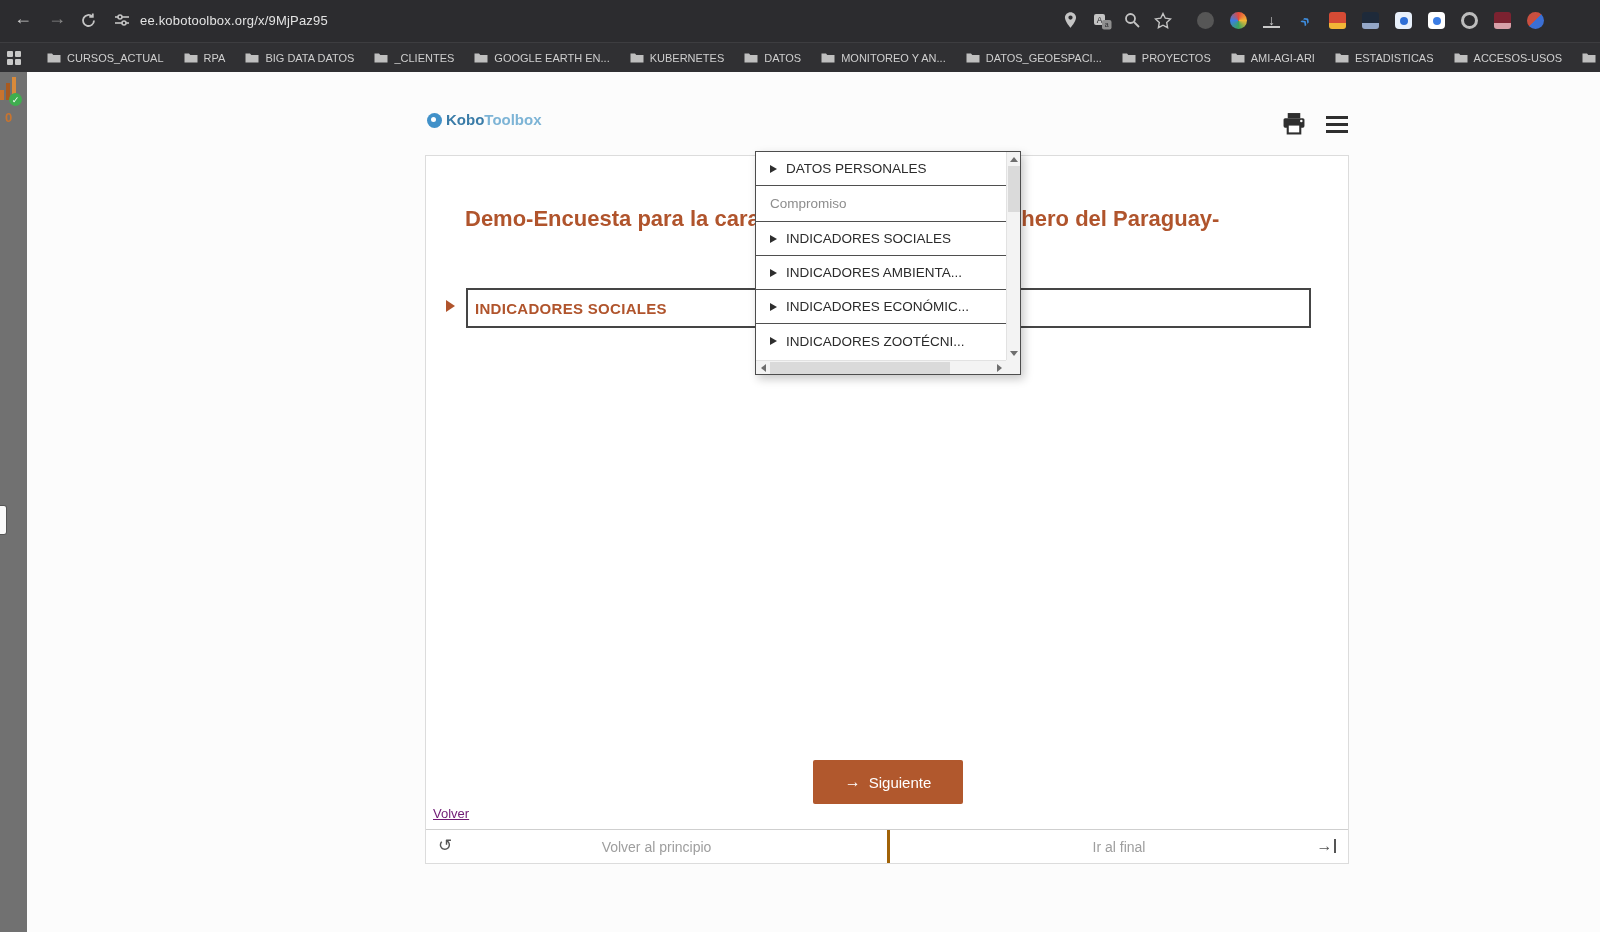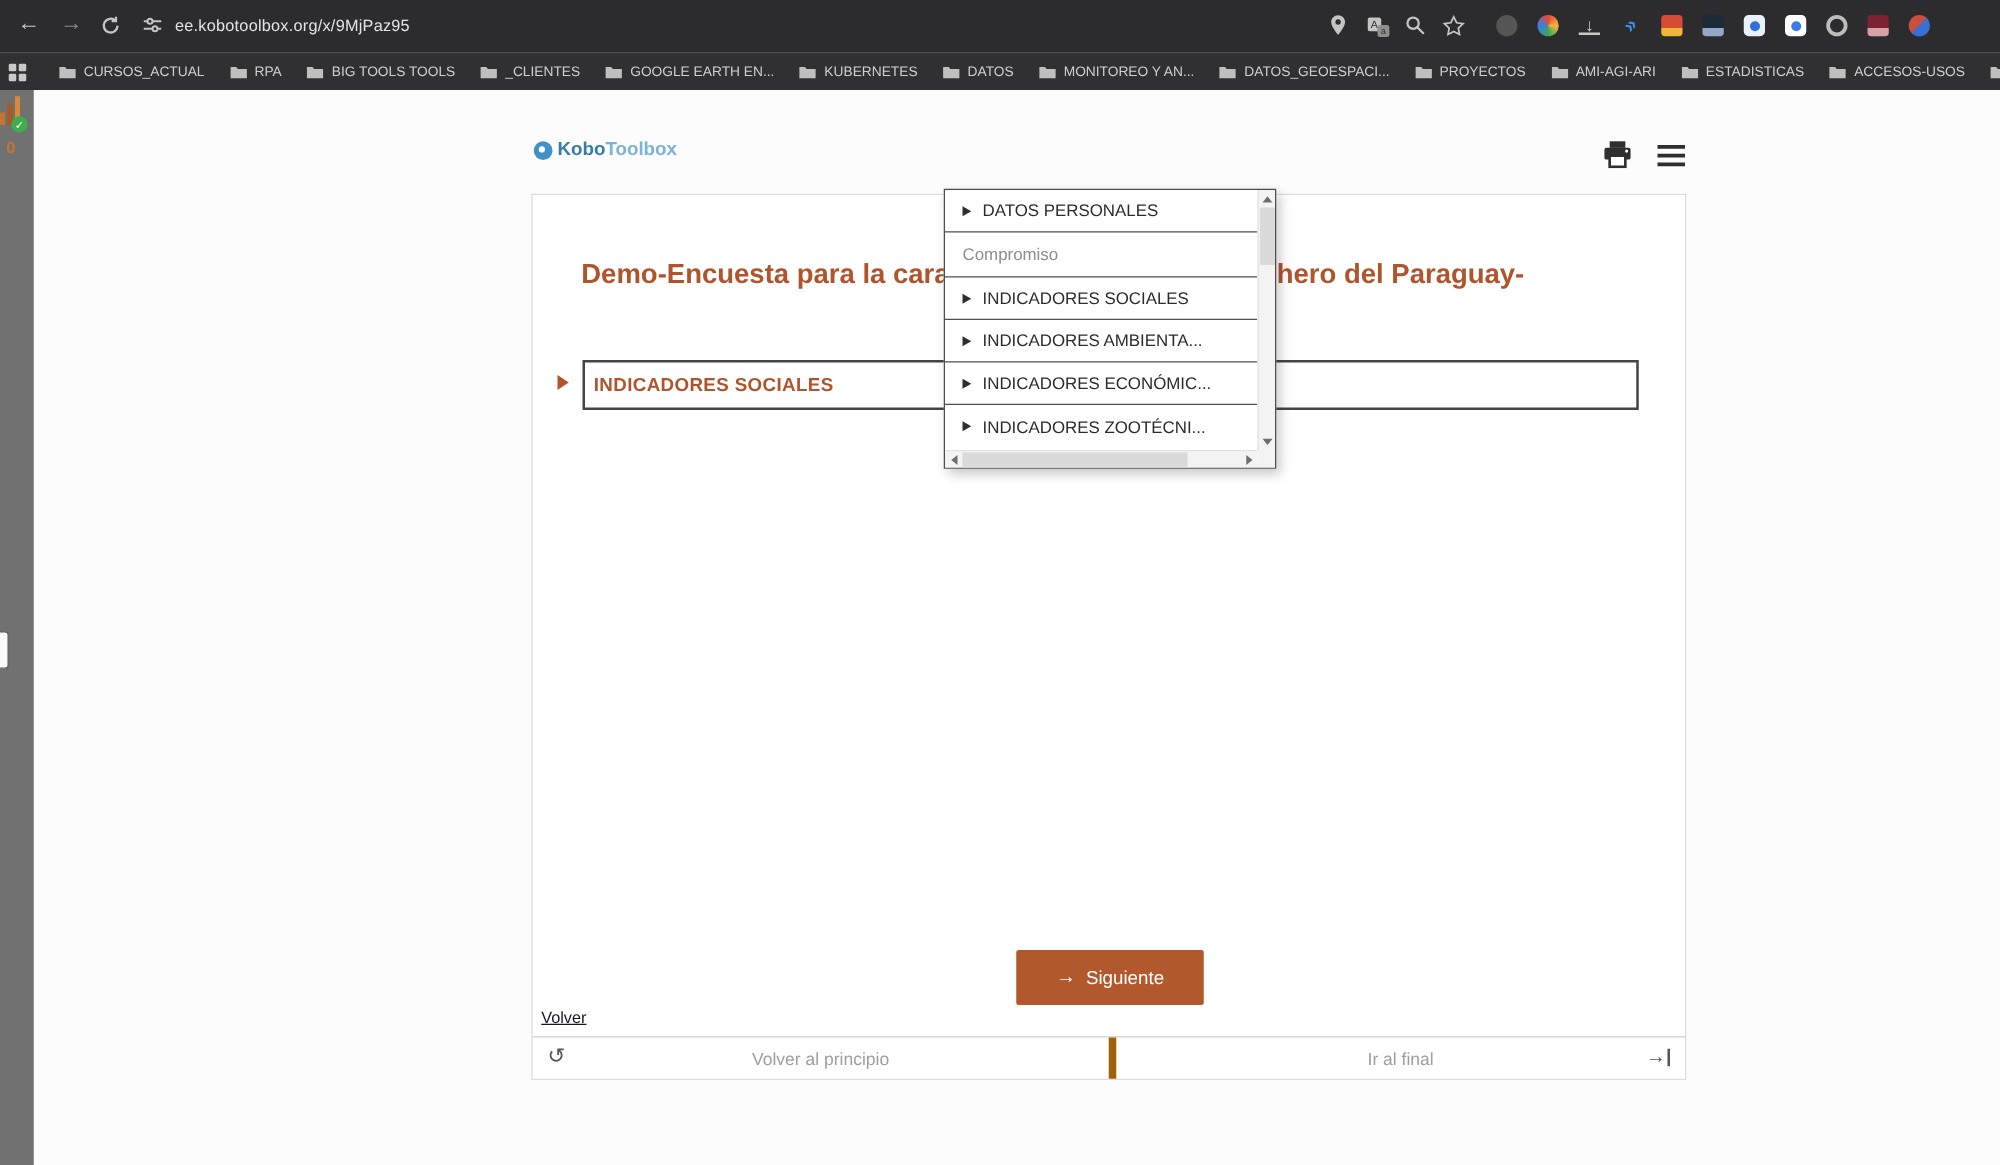--- a/index.html
+++ b/index.html
@@ -60,26 +60,26 @@
   .form-title div{white-space:nowrap}
   .group-arrow{position:absolute;left:20px;top:144px;width:0;height:0;
     border-left:9px solid #b0542c;border-top:6px solid transparent;border-bottom:6px solid transparent}
   .group-box{position:absolute;left:40px;top:132px;width:845px;height:40px;border:2px solid #454545;
     display:flex;align-items:center;cursor:pointer}
   .group-box span{padding-left:7px;color:#b0542c;font-size:15px;font-weight:bold;letter-spacing:.3px}
   .next-btn{position:absolute;left:387px;top:604px;width:150px;height:44px;background:#b1582d;
     border:none;border-radius:2px;color:#fff;font-size:15px;display:flex;align-items:center;
     justify-content:center;gap:8px;cursor:pointer;font-family:"Liberation Sans",sans-serif}
   .next-btn .arr{font-size:16px;font-weight:bold}
-  .back-link{position:absolute;left:7px;top:650px;color:#0f172a;font-size:13px;
+  .back-link{position:absolute;left:7px;top:650px;color:#701a75;font-size:13px;
     text-decoration:underline;cursor:pointer}
   .footer{position:absolute;left:0;right:0;bottom:0;height:34px;border-top:1px solid #cfcfcf;display:flex}
   .footer .half{width:50%;display:flex;align-items:center;justify-content:center;
     color:#9e9e9e;font-size:14px;cursor:pointer;position:relative}
-  .footer .half+.half{border-left:6px solid #a16207}
+  .footer .half+.half{border-left:3px solid #a16207}
   .f-ic{position:absolute;color:#555;font-size:17px;top:5px;font-family:"DejaVu Sans",sans-serif}
   .f-ic.left{left:12px}
   .f-last{position:absolute;right:12px;top:8px;display:flex;align-items:center;gap:1px;color:#555}
   .f-last .a{font-size:16px;line-height:16px}
   .f-last .bar{width:2.5px;height:14px;background:#555}
 
   
   .jump{position:absolute;left:755px;top:151px;width:266px;height:224px;background:#fff;
     border:1px solid #4d4d4d;z-index:10;box-shadow:3px 4px 9px rgba(0,0,0,.22)}
   .jump-items{position:absolute;left:0;top:0;right:14px;bottom:14px;overflow:hidden}
@@ -185,21 +185,21 @@
       <span class="bm">
     <svg width="14" height="12" viewBox="0 0 14 12">
       <path d="M0.5 1.5h4.5l1.3 1.6h7.2v7.4H.5z" fill="#bfbfbf"></path>
     </svg>
     <span>RPA</span>
   </span>
       <span class="bm">
     <svg width="14" height="12" viewBox="0 0 14 12">
       <path d="M0.5 1.5h4.5l1.3 1.6h7.2v7.4H.5z" fill="#bfbfbf"></path>
     </svg>
-    <span>BIG TOOLS TOOLS</span>
+    <span>BIG DATA DATOS</span>
   </span>
       <span class="bm">
     <svg width="14" height="12" viewBox="0 0 14 12">
       <path d="M0.5 1.5h4.5l1.3 1.6h7.2v7.4H.5z" fill="#bfbfbf"></path>
     </svg>
     <span>_CLIENTES</span>
   </span>
       <span class="bm">
     <svg width="14" height="12" viewBox="0 0 14 12">
       <path d="M0.5 1.5h4.5l1.3 1.6h7.2v7.4H.5z" fill="#bfbfbf"></path>

